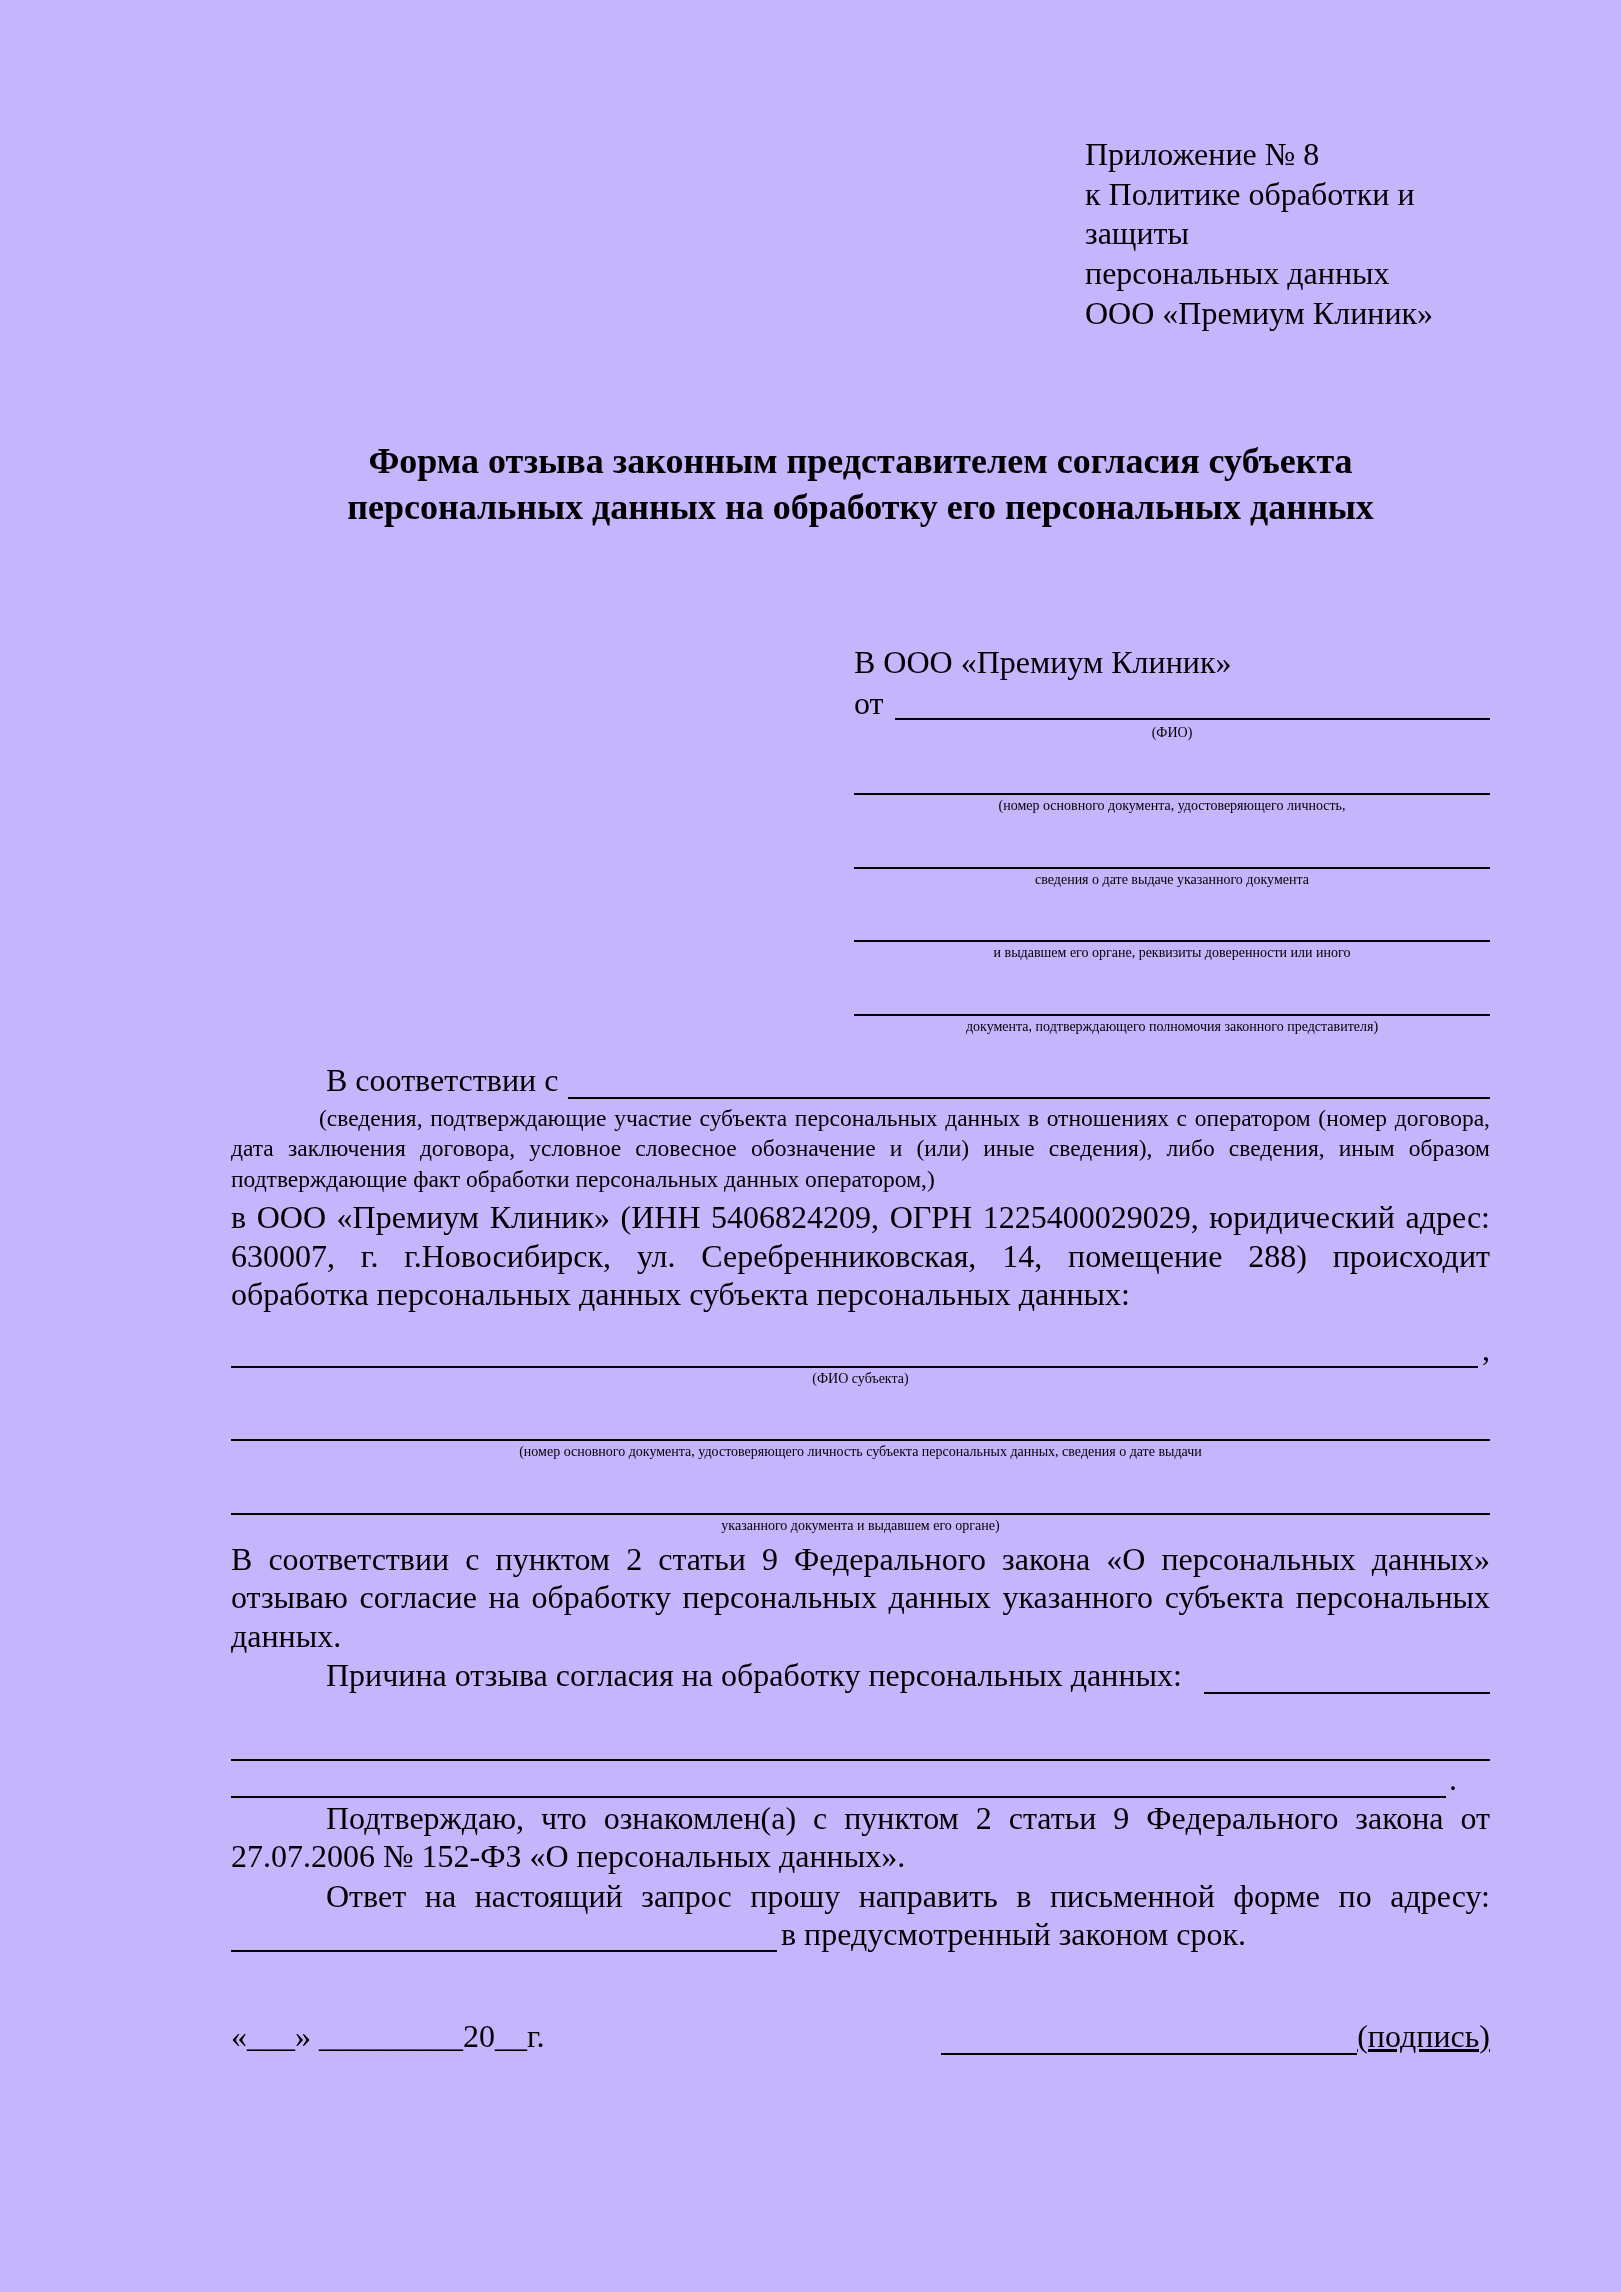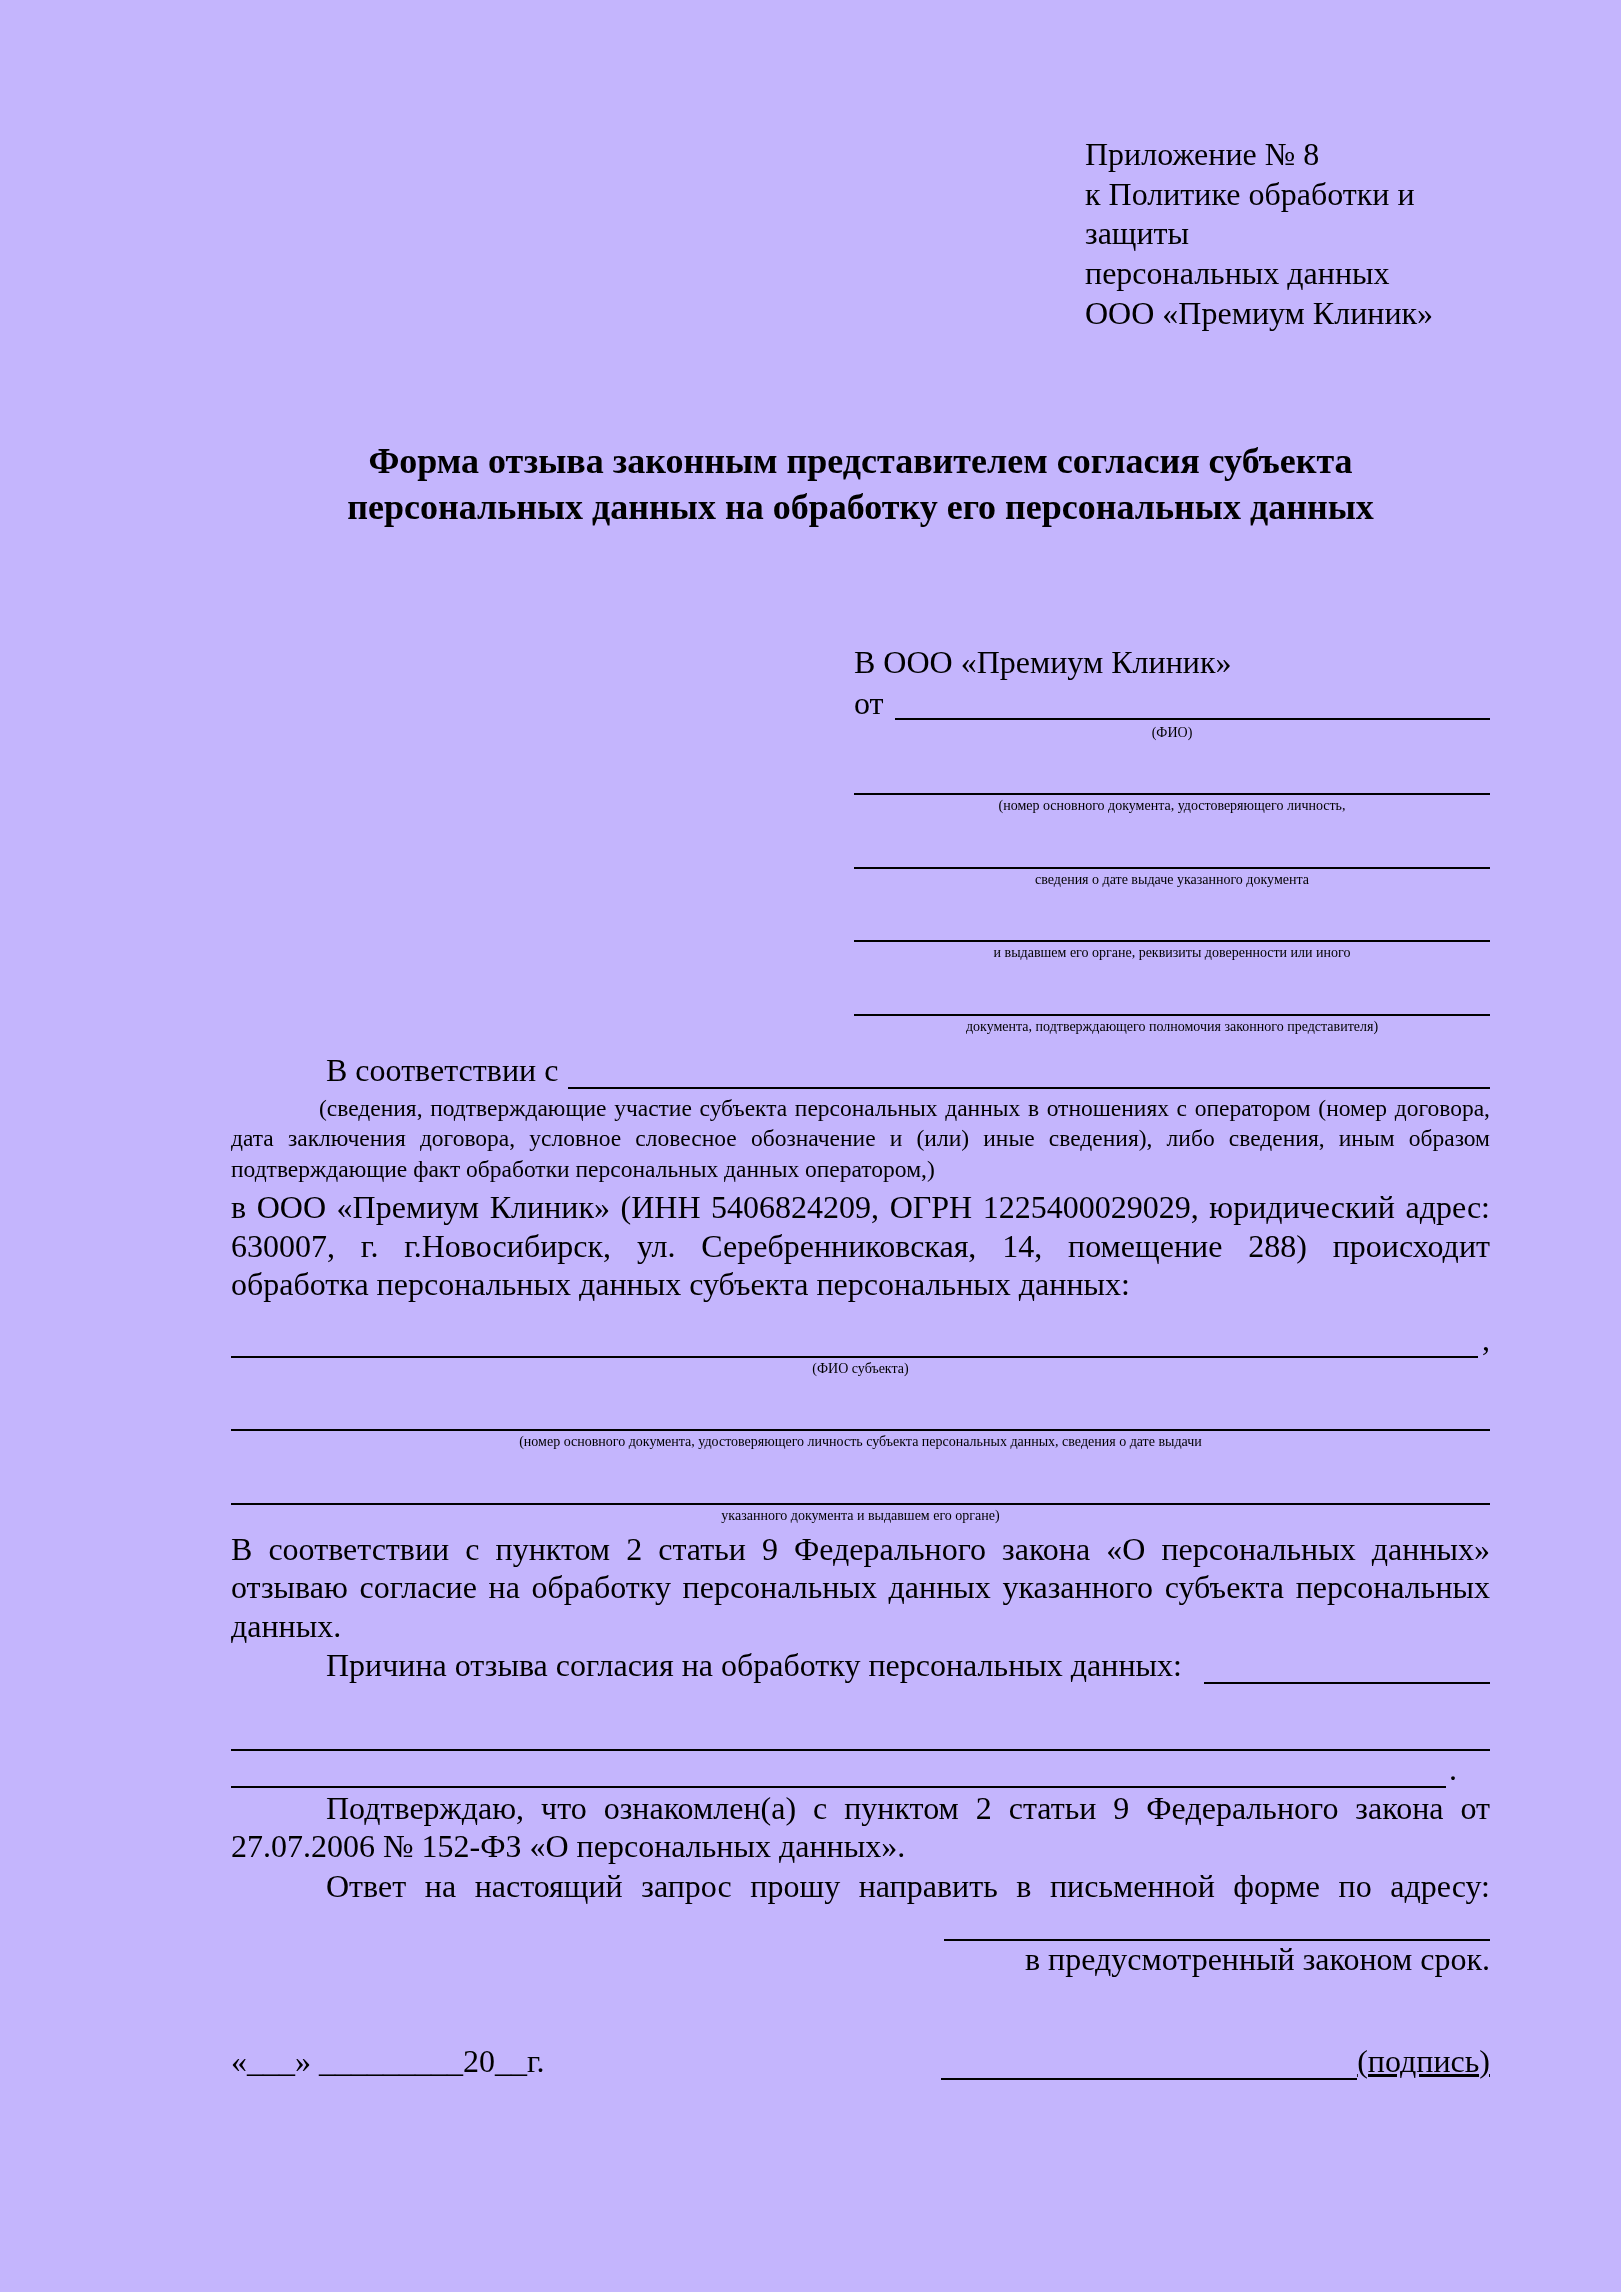--- a/index.html
+++ b/index.html
@@ -12,39 +12,39 @@
   .appendix { margin-left:854px; line-height:1.24; }
   .doc-title { margin-top:106px; text-align:center; font-weight:bold; font-size:36px; line-height:1.26; }
   .addr { margin-top:114px; margin-left:623px; }
   .addr-to { margin-bottom:3.9px; }
   .row-line { display:flex; align-items:flex-start; }
   .fill { flex:1 1 auto; border-bottom:2.9px solid #000; height:33px; }
   .addr-from .fill { margin-left:11.8px; }
   .field-line { height:29px; border-bottom:2.9px solid #000; margin-top:21.6px; }
   .cap { text-align:center; font-size:14px; line-height:1.35; margin-top:2px; white-space:nowrap; }
   .heading { margin-top:49px; text-align:center; font-size:33px; letter-spacing:1px; }
-  .intro { display:flex; align-items:flex-end; margin-top:15px; padding-left:95px; }
+  .intro { display:flex; align-items:flex-end; margin-top:25px; padding-left:95px; }
   .intro-label { white-space:nowrap; }
   .intro .fill { margin-left:9.8px; }
   .note { font-size:23.5px; text-align:justify; text-indent:88px; line-height:1.3; margin-top:3.9px; }
   .para { text-align:justify; line-height:1.2; }
   .op-para { margin-top:3.9px; }
   .subject-line { display:flex; align-items:flex-end; margin-top:17.6px; }
   .subject-line .punct { margin-left:3.9px; }
   .withdraw { margin-top:3.9px; }
   .reason { display:flex; align-items:flex-end; padding-left:95px; margin-top:2px;gap:12px; }
   .reason-label { white-space:nowrap; }
   .reason .fill { margin-left:9.8px; }
   .blank-full { height:47px; border-bottom:2.9px solid #000; margin-top:17.6px; }
   .blank-dot { display:flex; align-items:flex-end; margin-top:0; }
   .blank-dot .fill { height:35px; }
   .blank-dot .punct { margin-left:2.9px; margin-right:33px; }
   .confirm { text-indent:95px; margin-top:1px; }
   .reply1 { text-indent:95px; text-align:justify; text-align-last:justify; line-height:1.2; margin-top:2px; }
-  .reply2 { display:flex; align-items:flex-end;flex-direction:column; }
+  .reply2 { display:flex; align-items:center; }
   .reply2 .ruled { width:546px; border-bottom:2.9px solid #000; height:33px; flex:0 0 auto; }
   .reply2 .after-text { margin-left:3.9px; white-space:nowrap; }
   .footer-row { display:flex; justify-content:space-between; align-items:flex-end; margin-top:65px; }
   .sig { display:flex; align-items:flex-end;text-decoration:underline; }
   .sig .ruled { width:416px; border-bottom:2.9px solid #000; height:29px; flex:0 0 auto; }
   .sig-cap { white-space:nowrap; }
 </style>
 </head>
 <body>
 

